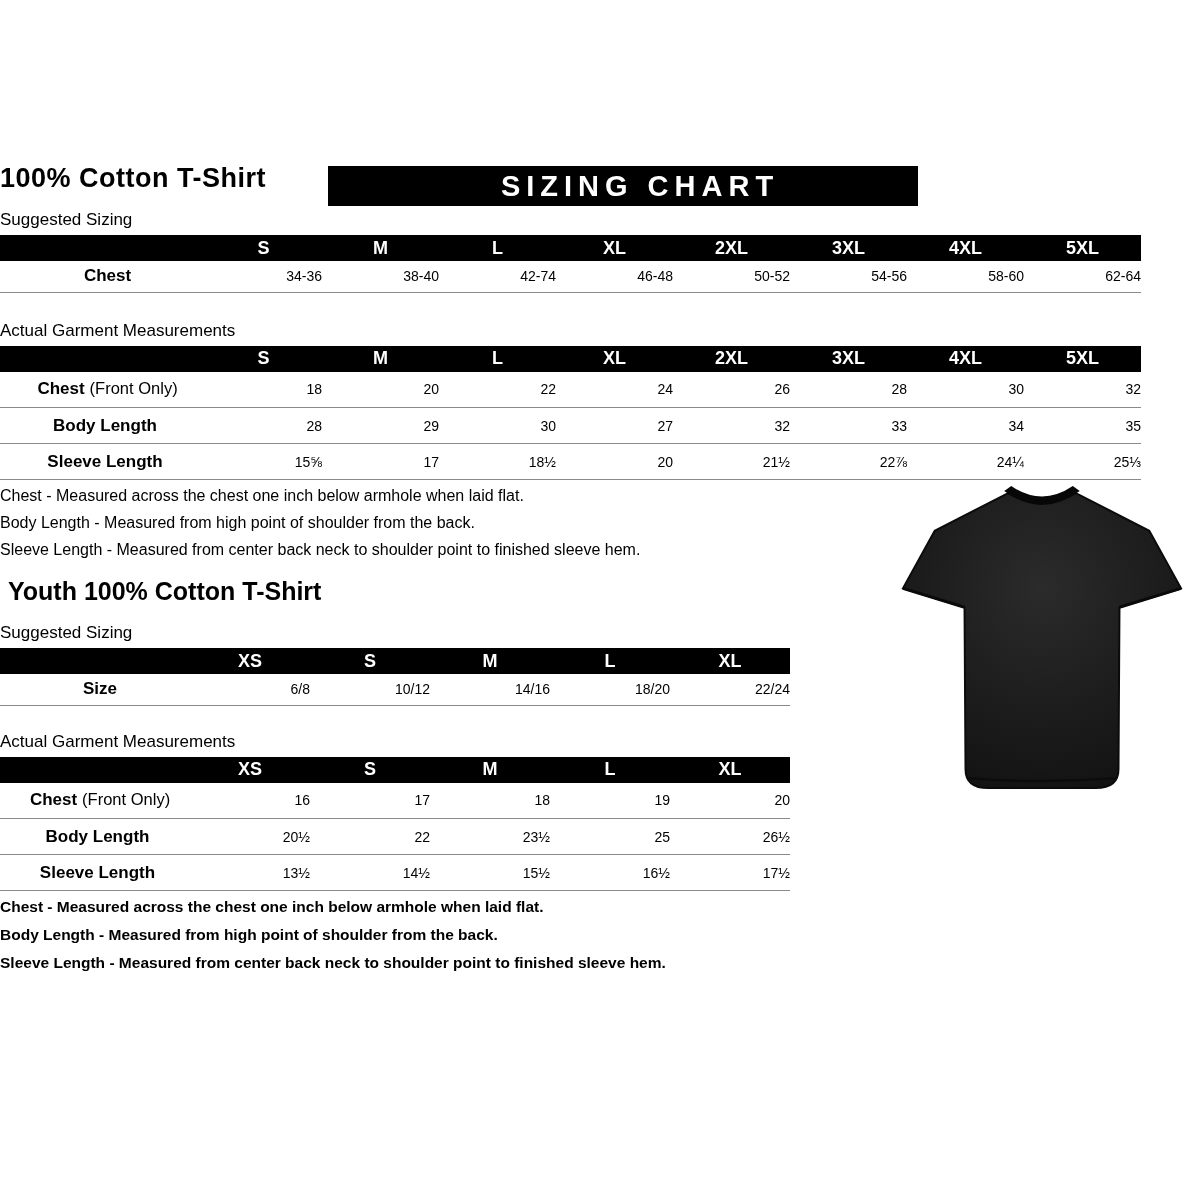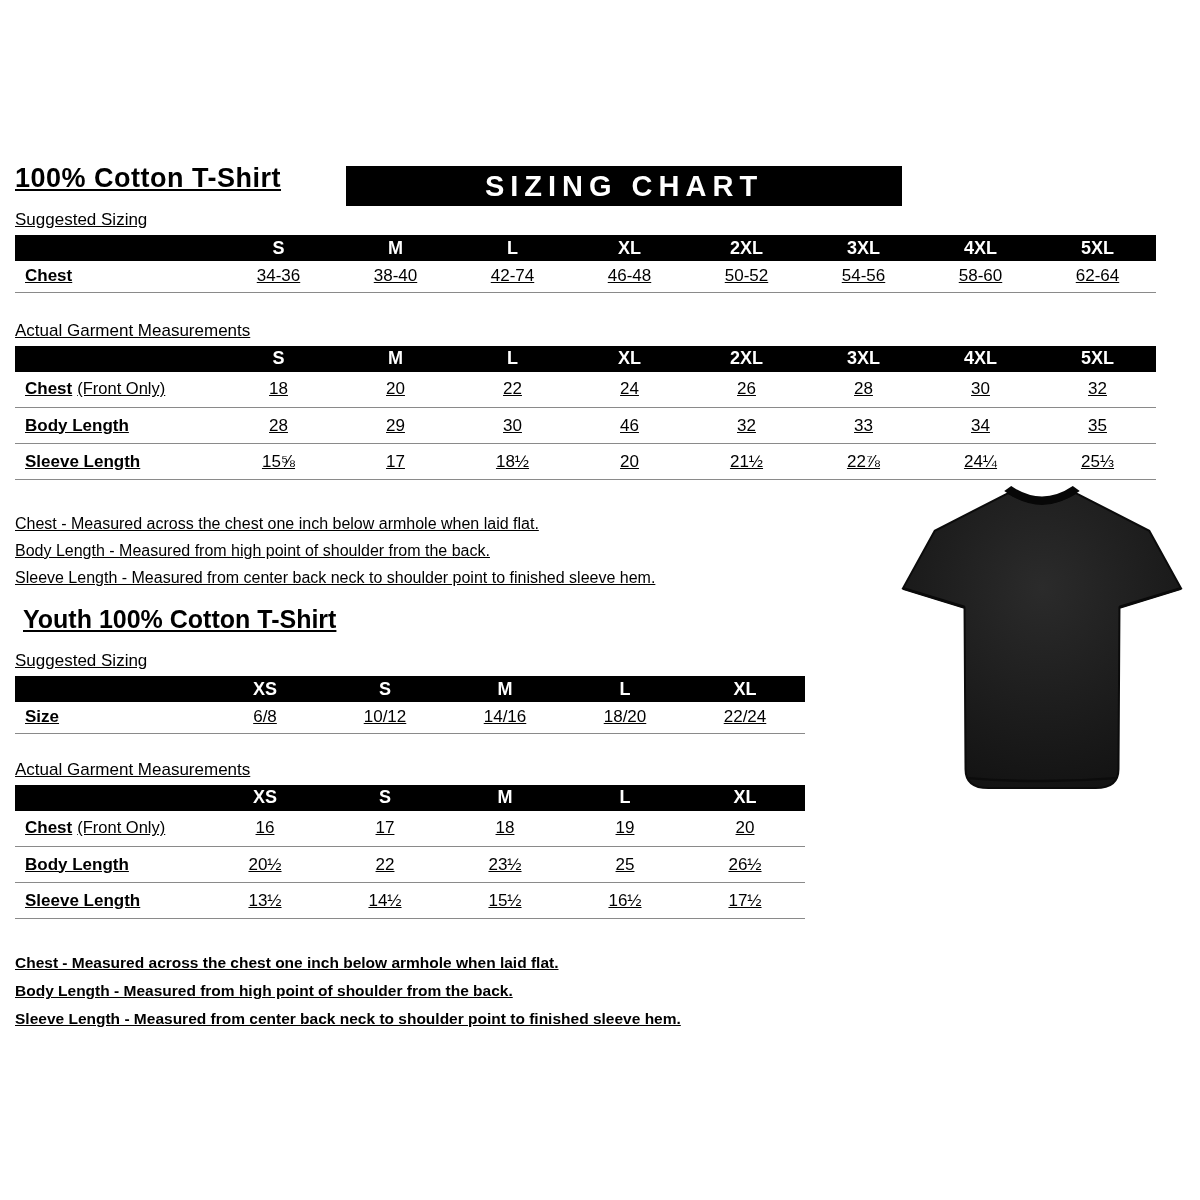--- a/index.html
+++ b/index.html
@@ -4,49 +4,49 @@
 <style>
   html,body { margin:0; padding:0; }
   body {
     width:1200px; height:1200px;
     background:#ffffff;
     font-family:"Liberation Sans", sans-serif;
     color:#000;
     position:relative;
     overflow:hidden;
   }
-  .content { position:absolute; left:15px; top:163px; width:1145px;text-decoration:underline; }
+  .content { position:absolute; left:0; top:163px; width:1145px; }
 
   h1.title { font-size:27px; line-height:30px; margin:0; font-weight:bold; letter-spacing:0.5px; }
   .banner {
-    position:absolute; left:346px; top:166px; width:556px; height:40px;
+    position:absolute; left:328px; top:166px; width:556px; height:40px;
     background:#000; color:#fff; text-align:center; line-height:40px;
-    font-size:29px; font-weight:bold; letter-spacing:6px;
+    font-size:29px; font-weight:bold; letter-spacing:6px;padding-left:34px;
   }
 
   .section-label { font-size:17px; margin:17px 0 5px 0; }
   .youth-title { font-size:25px; font-weight:bold; margin:14px 0 0 8px; }
 
   table.size-table { border-collapse:collapse; table-layout:fixed; margin-top:2px; }
   table.adult { width:1141px; }
   table.youth { width:790px; }
   table.size-table thead th {
     background:#000; color:#fff; font-size:18px; font-weight:bold;
     height:26px; text-align:center; padding:0;
   }
   table.size-table tbody tr { border-bottom:1px solid #8a8a8a; }
   table.size-table tbody th {
-    text-align:left; padding:0 0 0 10px; font-size:17px; font-weight:bold; white-space:nowrap;
-  }
-  table.size-table tbody td { text-align:center; font-size:17px; font-weight:normal; padding:0; }
+    text-align:center; padding:0 0 0 10px; font-size:17px; font-weight:bold; white-space:nowrap;
+  }
+  table.size-table tbody td { text-align:right; font-size:14px; font-weight:normal; padding:0; }
   table.size-table tbody tr { height:36px; }
   table.suggested tbody tr { height:31px; }
   .lblnote { font-weight:normal; margin-left:5px; font-size:16.5px; }
 
-  .notes { margin-top:30px; }
+  .notes { margin-top:2px; }
   .notes .note-line { font-size:16px; line-height:27px; }
   .notes.bold-notes .note-line { font-weight:bold; font-size:15.5px; line-height:28px; }
 
   .mt-actual { margin-top:28px; }
   .mt-actual-y { margin-top:26px; }
 
   .tshirt-wrap { position:absolute; left:893px; top:472px; width:298px; height:348px; }
 </style>
 </head>
 <body>
@@ -136,21 +136,21 @@
         <td>26</td>
         <td>28</td>
         <td>30</td>
         <td>32</td>
       </tr>
       <tr>
         <th><span>Body Length</span><span class="lblnote"></span></th>
         <td>28</td>
         <td>29</td>
         <td>30</td>
-        <td>46</td>
+        <td>27</td>
         <td>32</td>
         <td>33</td>
         <td>34</td>
         <td>35</td>
       </tr>
       <tr>
         <th><span>Sleeve Length</span><span class="lblnote"></span></th>
         <td>15⅝</td>
         <td>17</td>
         <td>18½</td>

